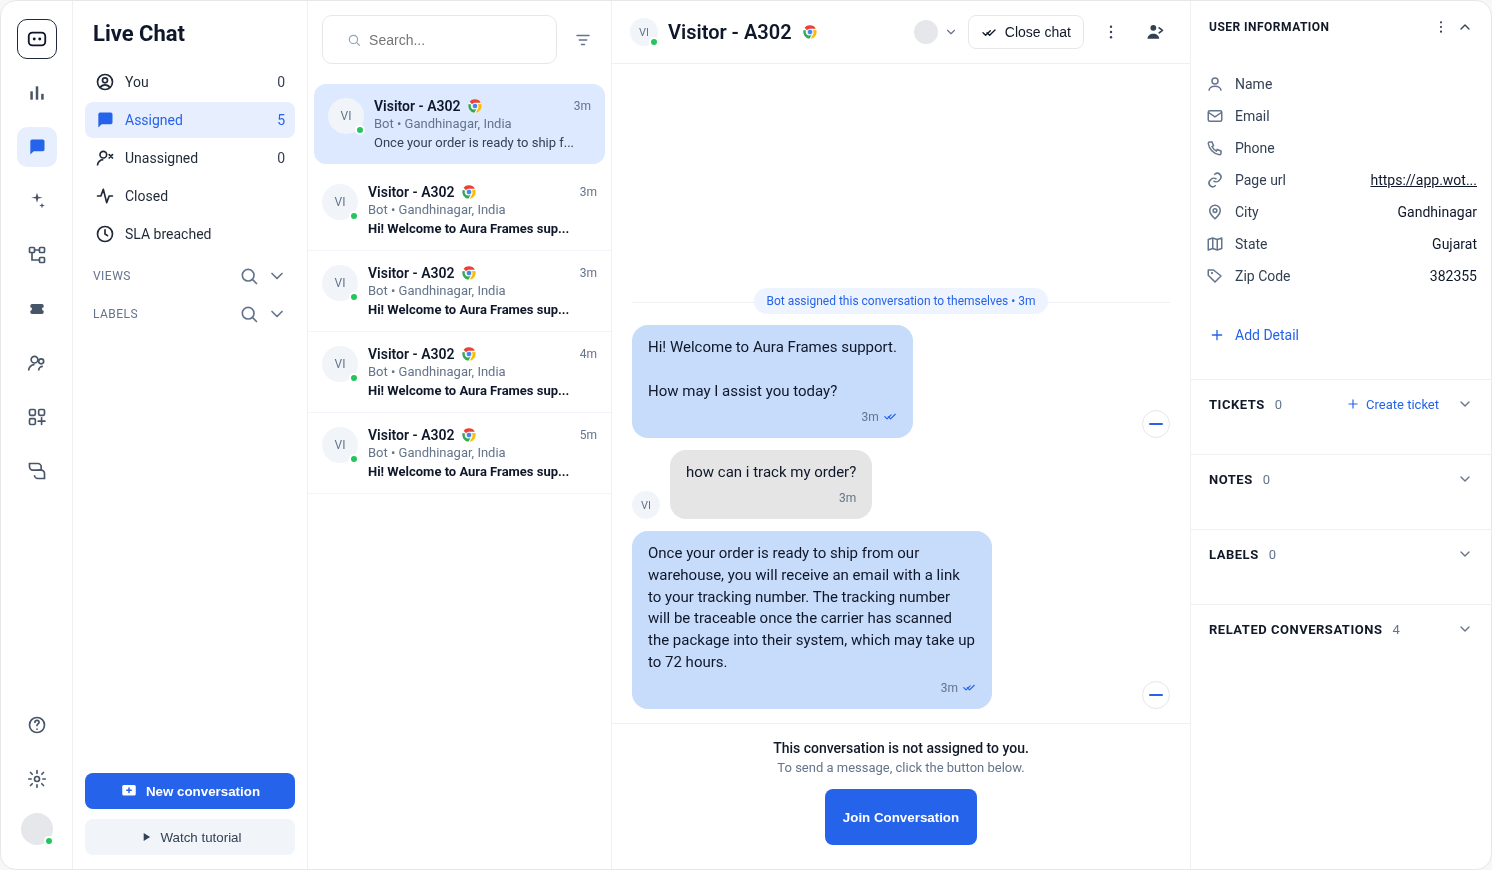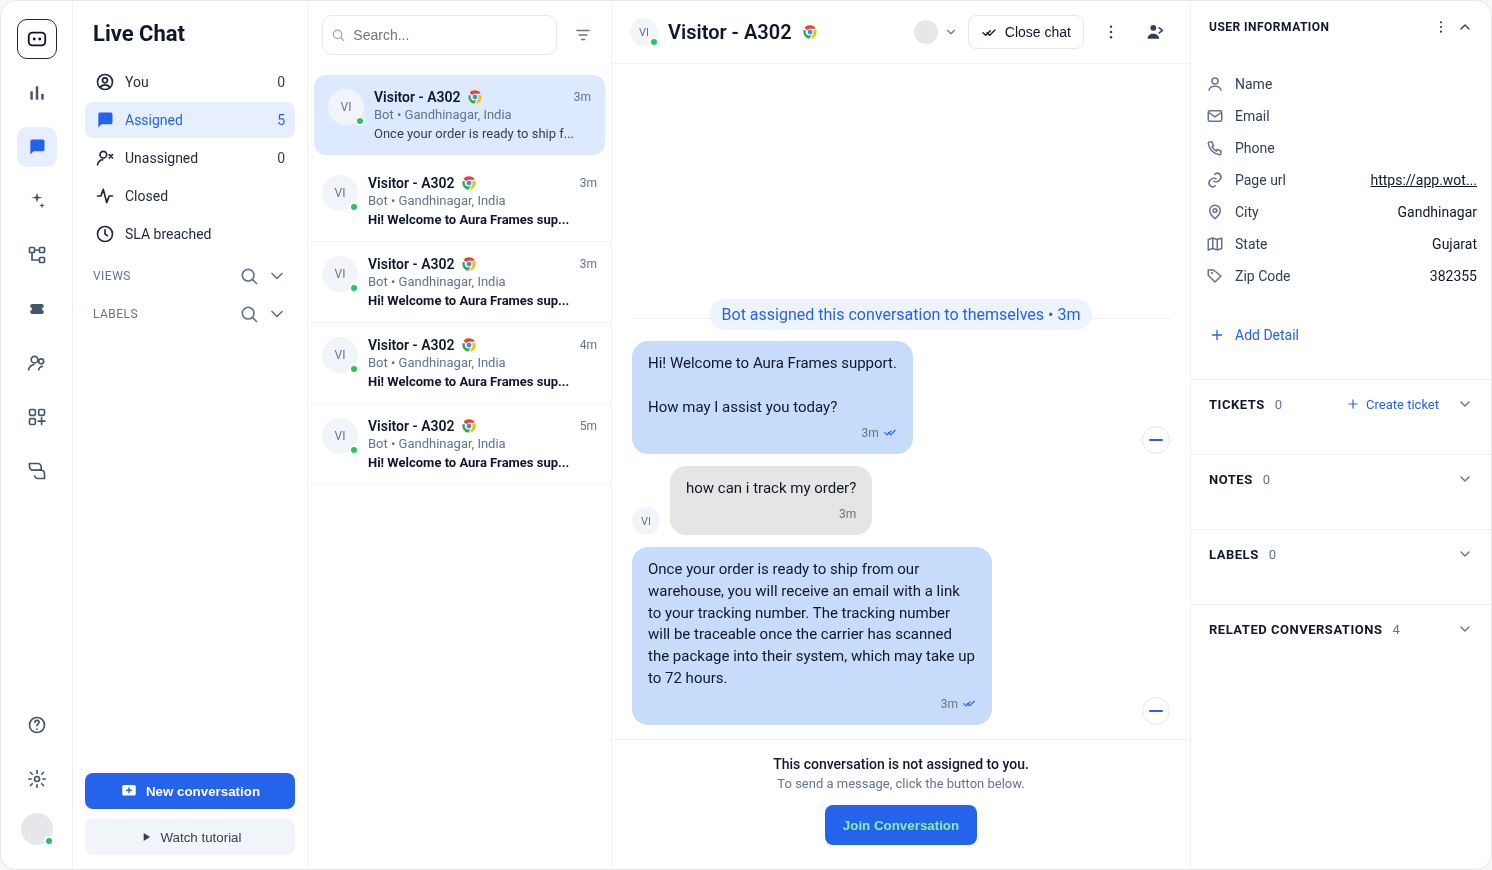--- a/index.html
+++ b/index.html
@@ -70,21 +70,21 @@
   .btn-primary { display: flex; align-items: center; justify-content: center; gap: 8px; background: #2563eb; color: #fff; border: none; height: 36px; border-radius: 8px; font-weight: 600; cursor: pointer; }
   .btn-light { display: flex; align-items: center; justify-content: center; gap: 8px; background: #f1f5f9; color: #334155; border: none; height: 36px; border-radius: 8px; font-weight: 500; cursor: pointer; }
 
   
   .list {
     width: 304px; border-right: 1px solid #eef0f2; display: flex; flex-direction: column;
   }
   .list-head { display: flex; gap: 12px; padding: 14px 14px; align-items: center; }
   .search {
     flex: 1; display: flex; align-items: center; gap: 8px;
-    border: 1px solid #e5e7eb; border-radius: 10px; height: 40px; padding: 0 8px; color: #94a3b8;
+    border: 1px solid #e5e7eb; border-radius: 10px; height: 49px; padding: 0 24px; color: #94a3b8;
   }
   .search input { border: none; outline: none; width: 100%; font-size: 14px; color: #334155; background: transparent; }
   .filter-btn { width: 28px; height: 28px; display: flex; align-items: center; justify-content: center; color: #64748b; cursor: pointer; border-radius: 8px; }
 
   .items { overflow: auto; }
   .item { padding: 14px 14px; border-bottom: 1px solid #f1f5f9; display: flex; gap: 10px; cursor: pointer; }
   .item.active { background: #dde9ff; border-radius: 12px; margin: 6px; border-bottom: none; }
   .avatar { position: relative; width: 36px; height: 36px; border-radius: 50%; background: #f1f5f9; display:flex; align-items:center; justify-content:center; font-size: 12px; color:#64748b; }
   .avatar .presence { position: absolute; bottom: -1px; right: -1px; width: 10px; height: 10px; background: #22c55e; border: 2px solid #fff; border-radius: 50%; }
   .meta { flex: 1; min-width: 0; }
@@ -103,37 +103,37 @@
   .head-avatar { position:relative; width:28px;height:28px; }
   .head-avatar .presence { position:absolute; bottom:-1px; right:-1px; width:10px; height:10px; background:#22c55e; border:2px solid #fff; border-radius:50%; }
   .conv-title { font-size: 20px; font-weight: 600; }
   .conv-actions { margin-left:auto; display:flex; align-items:center; gap:10px; }
   .assignee { display:flex; align-items:center; gap:6px; color:#64748b; }
   .assignee .avatar-sm { width: 24px; height: 24px; border-radius: 50%; background: #e5e7eb; }
   .pill-btn { display:flex; align-items:center; gap:8px; border:1px solid #e5e7eb; background:#fff; height:34px; padding:0 12px; border-radius:8px; cursor:pointer; font-size: 14px; color: #111827; font-weight: 500;}
   .icon-btn { width:34px;height:34px; display:flex; align-items:center; justify-content:center; color:#334155; cursor:pointer; border-radius:8px; }
 
   .conv-body { flex:1; overflow:auto; padding: 16px 20px 8px 20px; display:flex; flex-direction:column; justify-content:flex-end; }
-  .divider-pill { align-self:center; background:#eef4ff; color:#2563eb; font-size:16px; padding:6px 12px; border-radius:999px; margin-top:auto; position:relative; }
+  .divider-pill { align-self:center; background:#eef4ff; color:#2563eb; font-size:12px; padding:6px 12px; border-radius:999px; margin-top:auto; position:relative; }
   .divider-line { height:1px; background:#eef0f2; margin:-12px 0 16px 0; }
   .msg-row { display:flex; align-items:flex-end; gap:10px; margin: 6px 0; }
   .msg-row.right { justify-content:space-between; }
   .msg-row.left { justify-content:flex-start; }
   .bubble { max-width: 360px; border-radius:16px; padding:12px 16px; font-size:15px; line-height:1.45; color:#0f172a; }
   .bubble.bot { background:#c7dbfa; }
   .bubble.user { background:#e5e5e5; }
   .bubble .time { display:block; text-align:right; color:#64748b; font-size:12px; margin-top:6px; }
   .bubble .time .checks { color:#2563eb; margin-left:4px; }
   .partner-avatar { width:28px; height:28px; border-radius:50%; background:#fff; border:1px solid #e5e7eb; display:flex; align-items:center; justify-content:center; color:#2563eb; font-weight:700; }
   .vi-avatar { width:28px; height:28px; border-radius:50%; background:#f1f5f9; display:flex; align-items:center; justify-content:center; color:#64748b; font-size:11px; }
 
   .conv-footer { border-top:1px solid #eef0f2; padding: 16px 16px 24px; text-align:center; }
   .conv-footer .line1 { font-weight:500; color:#111827; }
   .conv-footer .line2 { color:#64748b; font-size:13px; margin-top:4px; }
-  .conv-footer .join { margin-top:14px; background:#2563eb; color:#86efac; border:none; height:40px; padding:0 18px; border-radius:8px; font-weight:600; cursor:pointer; }
+  .conv-footer .join { margin-top:14px; background:#2563eb; color:#ffffff; border:none; height:56px; padding:0 18px; border-radius:8px; font-weight:600; cursor:pointer; }
 
   
   .panel { width: 300px; display:flex; flex-direction:column;gap:26px; }
   .panel-head { display:flex; align-items:center; gap:8px; padding: 18px 18px 8px; letter-spacing: .04em; font-size:12px; color:#111827; font-weight:700; }
   .panel-head .right { margin-left:auto; display:flex; gap:8px; color:#64748b; }
 
   .kv-list { padding: 6px 14px 6px 12px; display:grid; grid-template-columns: 24px 80px 1fr; row-gap: 14px; column-gap:8px; align-items:center; }
   .kv-list .ico { color:#64748b; display:flex; align-items:center; justify-content:center; }
   .kv-list .label { color:#334155; }
   .kv-list .value { color:#0f172a; justify-self:end; text-align:right; overflow:hidden; text-overflow:ellipsis; white-space:nowrap; }

